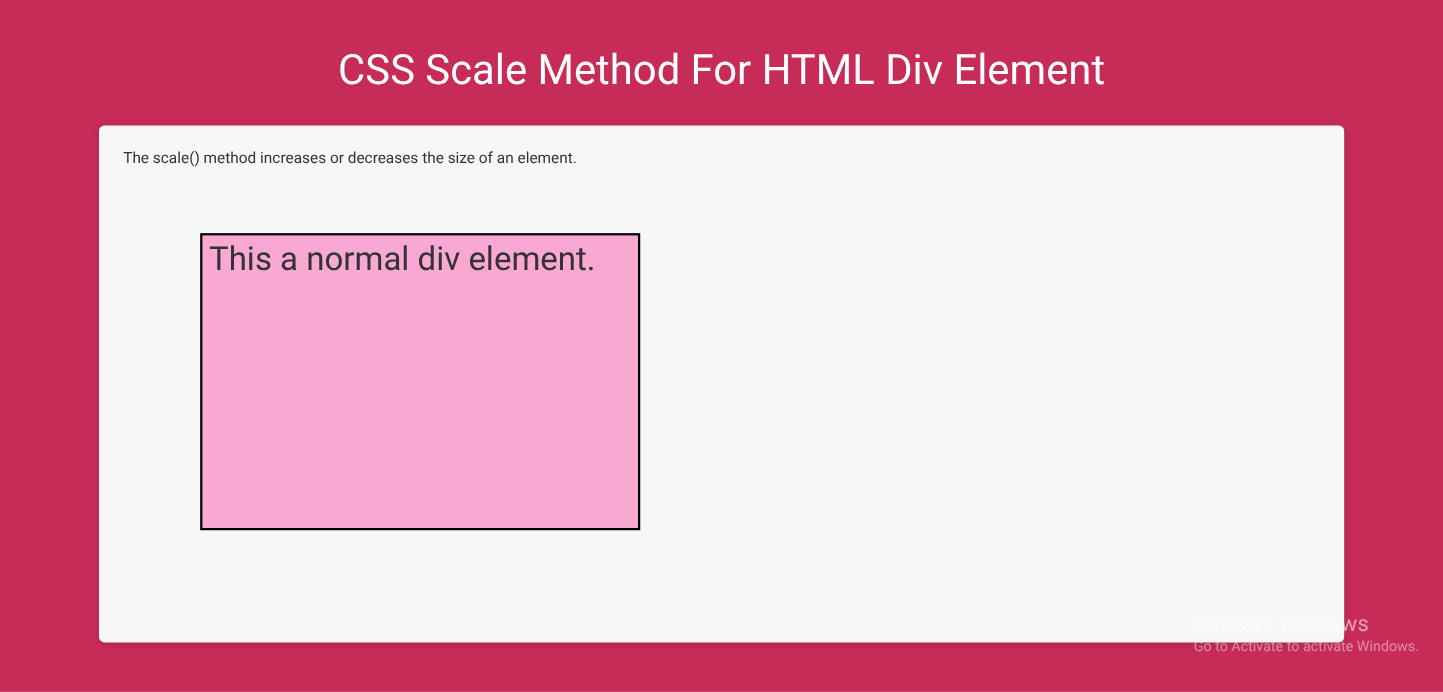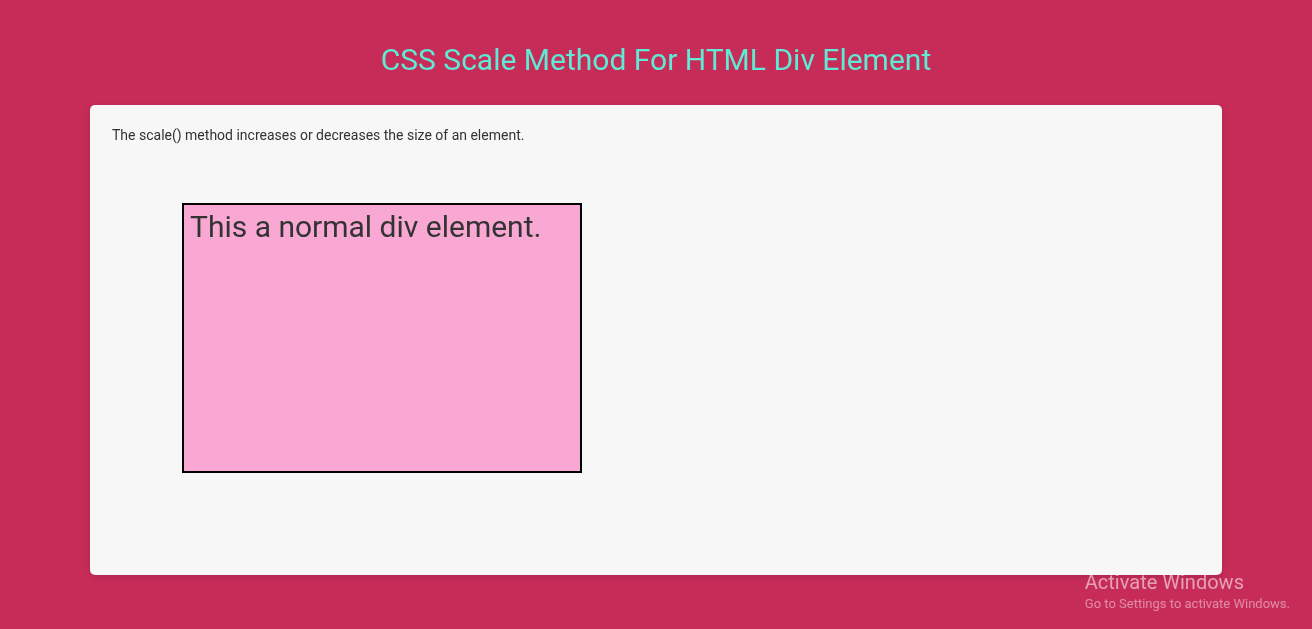--- a/index.html
+++ b/index.html
@@ -9,23 +9,23 @@
     }
     body {
       font-family: -apple-system, BlinkMacSystemFont, "Segoe UI", Roboto, Arial, sans-serif;
       background-color: #c72c59;
       width: 1312px;
       height: 629px;
       overflow: hidden;
       position: relative;
     }
     .page-title {
-      color: #5eead4;
+      color: #ffffff;
       text-align: center;
-      font-size: 30px;
+      font-size: 38px;
       font-weight: 400;
       padding-top: 42px;
       padding-bottom: 28px;
     }
     .content-card {
       background-color: #f7f7f7;
       margin: 0 90px;
       border-radius: 5px;
       padding: 22px 22px 60px 22px;
       height: 470px;
@@ -44,21 +44,21 @@
       margin-left: 70px;
       padding: 4px 6px;
     }
     .demo-box-text {
       font-size: 30px;
       color: #333333;
       font-weight: 400;
     }
     .watermark {
       position: absolute;
-      bottom: 18px;
+      bottom: 33px;
       right: 22px;
       text-align: left;
       color: rgba(255,255,255,0.45);
       pointer-events: none;
     }
     .watermark-title {
       font-size: 20px;
       font-weight: 400;
       color: rgba(255,255,255,0.55);
     }
@@ -75,14 +75,14 @@
 
 <div class="content-card">
   <p class="description">The scale() method increases or decreases the size of an element.</p>
   <div class="demo-box">
     <div class="demo-box-text">This a normal div element.</div>
   </div>
 </div>
 
 <div class="watermark">
   <div class="watermark-title">Activate Windows</div>
-  <div class="watermark-sub">Go to Settings to activate Windows.</div>
+  <div class="watermark-sub">Go to Activate to activate Windows.</div>
 </div>
 
 </body></html>

